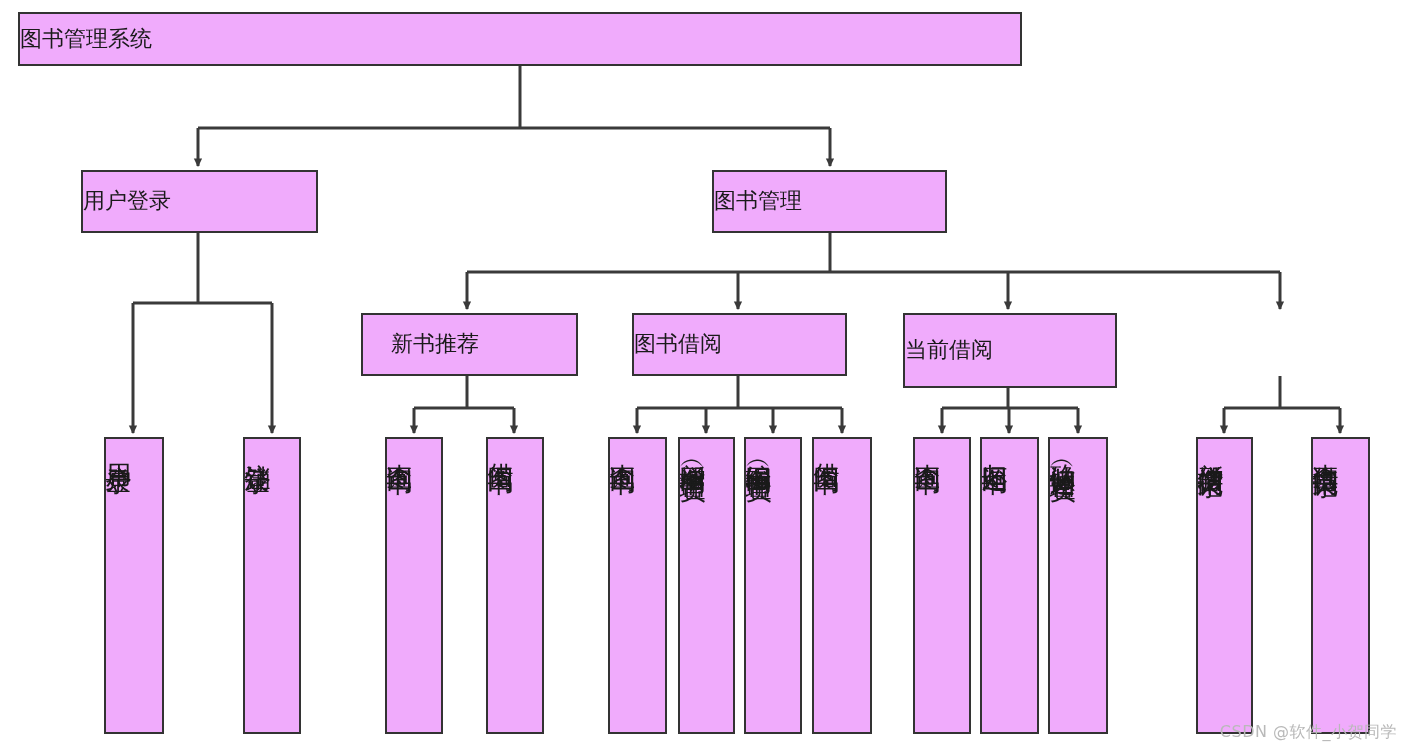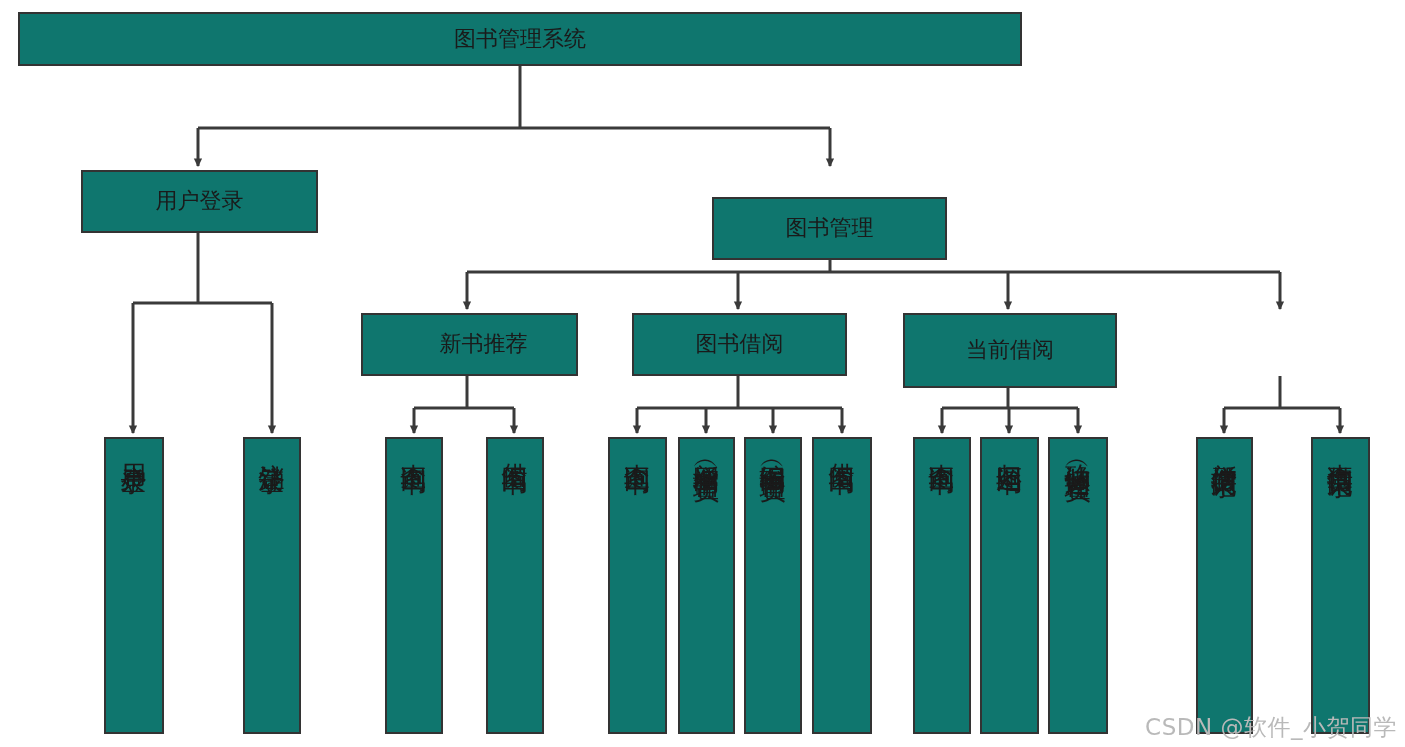--- a/index.html
+++ b/index.html
@@ -20,25 +20,24 @@
   #diagram-svg {
     position: absolute;
     left: 0;
     top: 0;
     width: 1405px;
     height: 747px;
   }
   .node-box {
     position: absolute;
     box-sizing: border-box;
-    background: #0f766e;
+    background: #f0abfc;
     border: 2px solid #333333;
     display: flex;
     align-items: center;
-    justify-content: center;
     overflow: hidden;
   }
   .node-label {
     color: #1a1a1a;
     font-family: "DejaVu Sans", "Liberation Sans", sans-serif;
     line-height: 1.12;
     text-align: center;
     white-space: nowrap;
   }
   .horiz .node-label {
@@ -52,21 +51,21 @@
     writing-mode: vertical-rl;
     text-orientation: upright;
     font-size: 26px;
     letter-spacing: 2px;
     line-height: 1;
   }
   .watermark {
     position: absolute;
     right: 8px;
     bottom: 4px;
-    font-size: 23px;
+    font-size: 16px;
     color: #b9b9b9;
     font-family: "DejaVu Sans", "Liberation Sans", sans-serif;
     letter-spacing: 0.5px;
     white-space: nowrap;
     pointer-events: none;
   }
 </style>
 </head>
 <body>
 
@@ -126,21 +125,21 @@
   </svg>
 
   <div class="node-box horiz" style="left:18px; top:12px; width:1004px; height:54px;">
     <span class="node-label">图书管理系统</span>
   </div>
 
   <div class="node-box horiz" style="left:81px; top:170px; width:237px; height:63px;">
     <span class="node-label">用户登录</span>
   </div>
 
-  <div class="node-box horiz" style="left:712px; top:170px; width:235px; height:63px;margin-top:27px;">
+  <div class="node-box horiz" style="left:712px; top:170px; width:235px; height:63px;">
     <span class="node-label">图书管理</span>
   </div>
 
   <div class="node-box horiz" style="left:361px; top:313px; width:217px; height:63px;padding-left:28px;">
     <span class="node-label">新书推荐</span>
   </div>
 
   <div class="node-box horiz" style="left:632px; top:313px; width:215px; height:63px;">
     <span class="node-label">图书借阅</span>
   </div>

